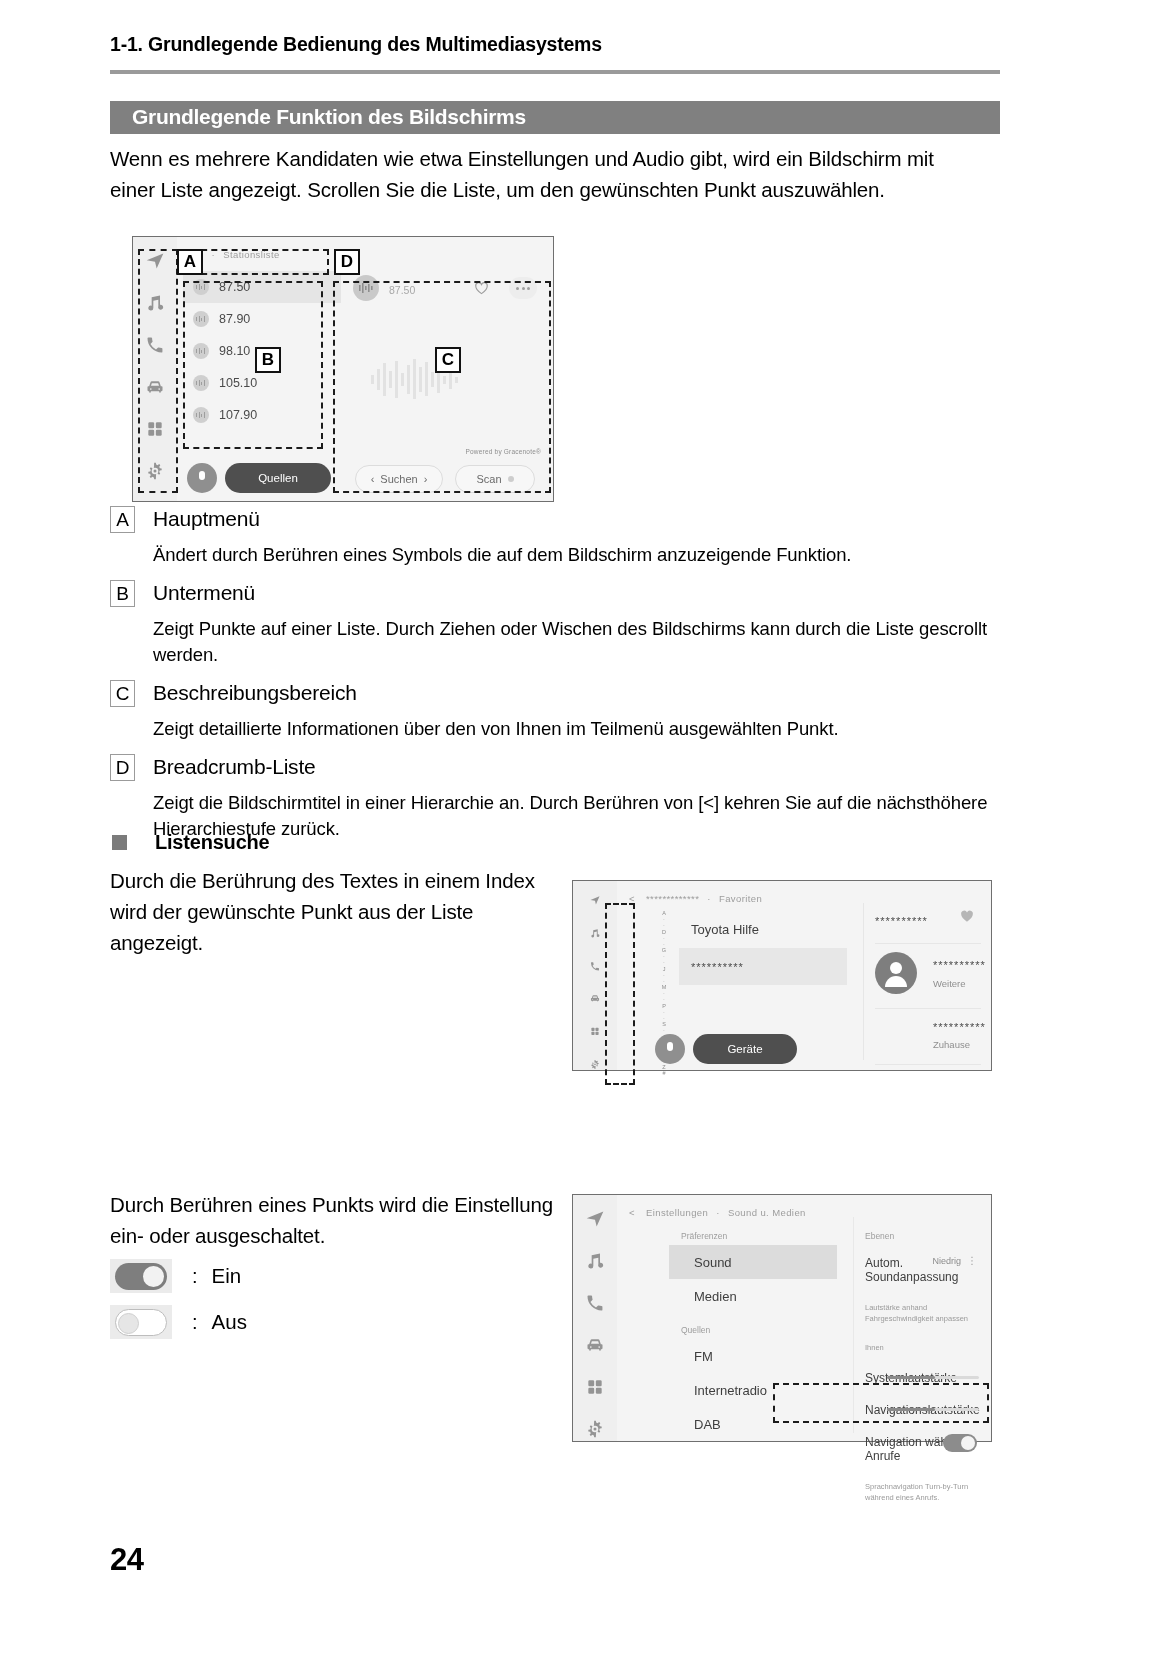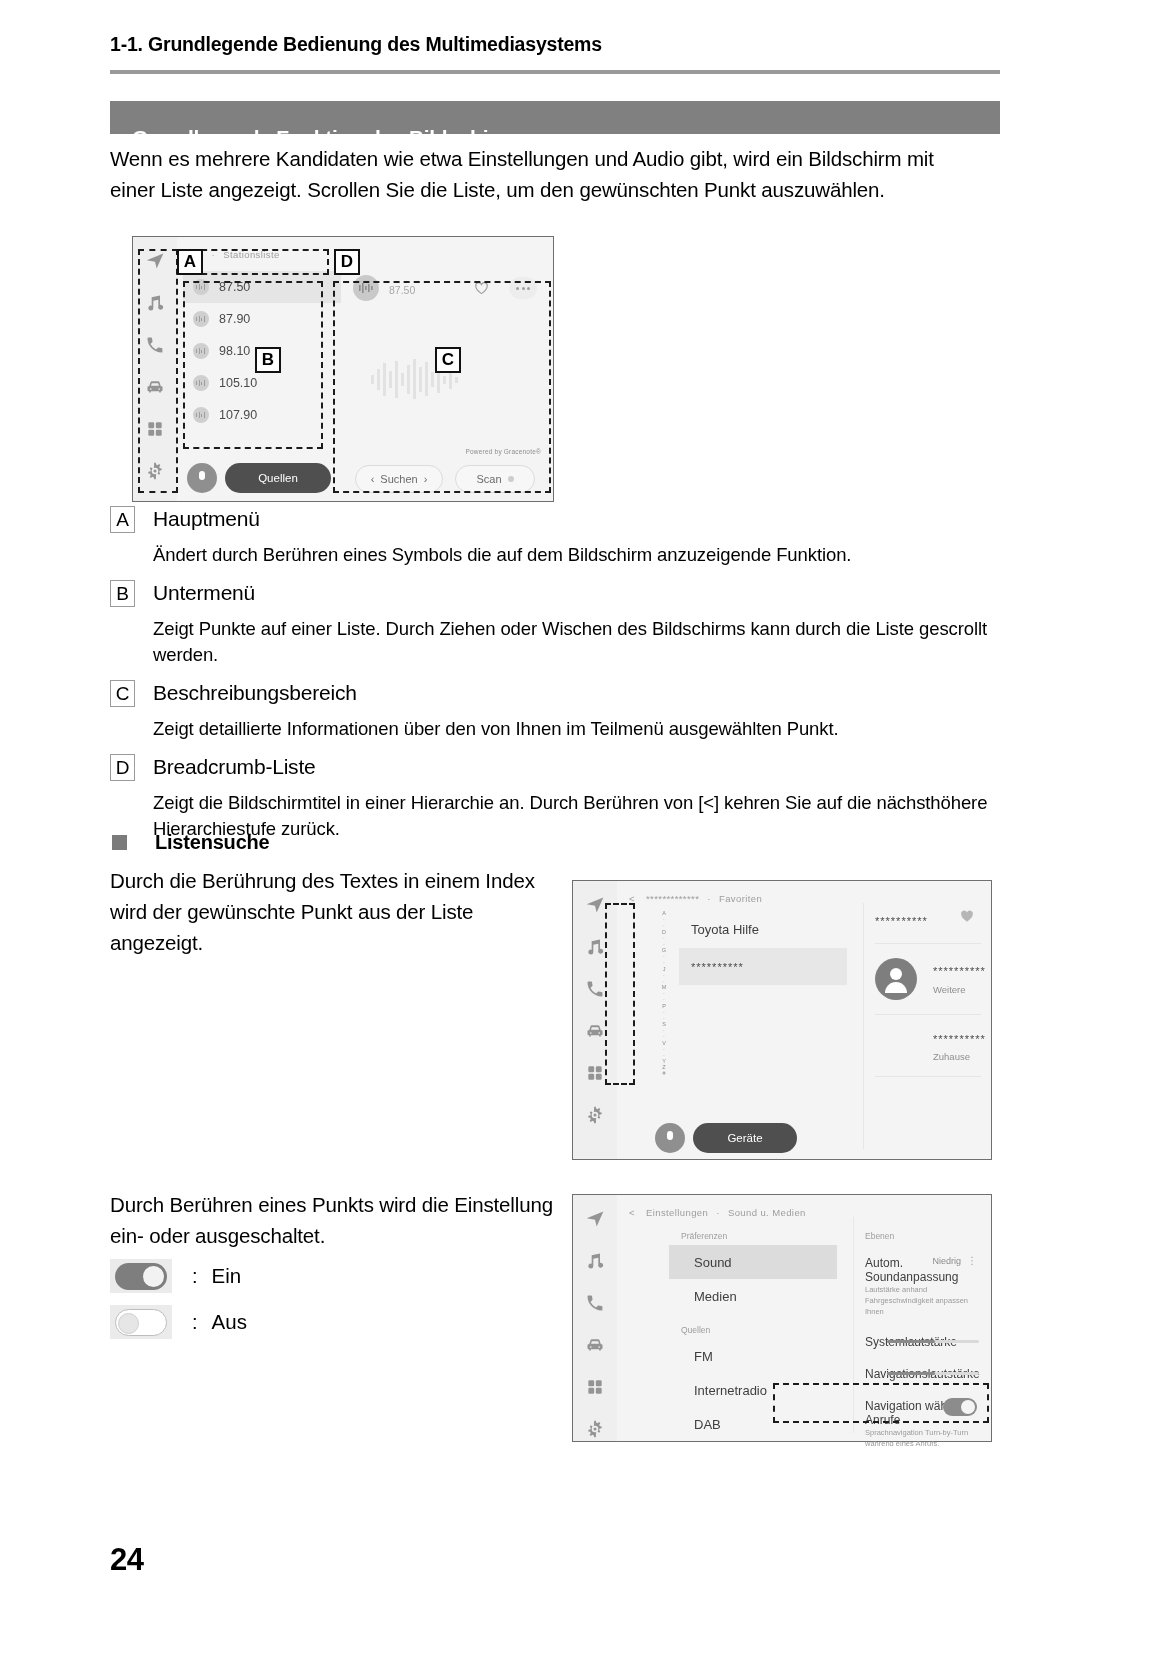--- a/index.html
+++ b/index.html
@@ -24,21 +24,21 @@
     position:absolute; left:110px; top:70px; width:890px; height:4px;
     background:#9a9a9a;
   }
 
   .section-bar {
     position:absolute; left:110px; top:101px; width:890px; height:33px;
     background:#808080;
   }
   .section-bar span {
     display:block; padding:4px 0 0 22px;
-    color:#fff; font-size:21px; font-weight:bold; letter-spacing:-0.3px;margin-top:21px;
+    color:#fff; font-size:21px; font-weight:bold; letter-spacing:-0.3px;
   }
 
   .intro {
     position:absolute; left:110px; top:143px; width:870px;
     font-size:20.5px; line-height:31px; letter-spacing:-0.15px;
   }
 
   
   .defs { position:absolute; left:110px; top:501px; width:895px; }
   .def-term { display:flex; align-items:flex-start; margin-top:4px; }
@@ -205,42 +205,42 @@
   
   .dash { position:absolute; border:2px dashed #1b1b1b; }
   .badge {
     position:absolute; width:26px; height:26px; background:#fff;
     border:2px solid #111; font-size:17px; font-weight:bold;
     display:flex; align-items:center; justify-content:center; z-index:6;
   }
 
   
   #fig2 {
-    position:absolute; left:572px; top:880px; width:420px; height:280px;
+    position:absolute; left:572px; top:880px; width:420px; height:191px;
     border:1.5px solid #6f6f6f; background:#fbfbfb;
   }
   .fav-idx {
     position:absolute; left:36px; top:24px; width:22px; height:178px;
     display:flex; flex-direction:column; align-items:center;
     justify-content:space-between; padding:6px 0;
     font-size:5.5px; color:#8d8d8d; line-height:1;
   }
   .fav-list { position:absolute; left:62px; top:30px; width:168px; }
   .fav-item {
     height:37px; display:flex; align-items:center; padding-left:12px;
     font-size:13px; color:#3e3e3e;
   }
   .fav-item.sel { background:#e7e7e7; }
   .stars { letter-spacing:1px; color:#4a4a4a; font-size:11px; }
   .fav-divider { position:absolute; left:246px; top:22px; bottom:10px; width:1px; background:#e6e6e6; }
   .fav-detail { position:absolute; left:258px; top:30px; right:10px; }
   .fd-title { font-size:11px; letter-spacing:1px; color:#4a4a4a; }
   .fd-heart { position:absolute; right:6px; top:-2px; width:16px; height:14px; }
   .fd-rule { height:1px; background:#e6e6e6; margin:14px 0 0 0; }
-  .fd-row { display:flex; align-items:center; margin-top:14px; }
+  .fd-row { display:flex; align-items:center; margin-top:8px; }
   .fd-avatar {
     width:42px; height:42px; border-radius:50%; background:#7e7e7e;
     flex:0 0 auto; position:relative;
   }
   .fd-avatar::before {
     content:""; position:absolute; left:15px; top:10px; width:12px; height:12px;
     border-radius:50%; background:#fff;
   }
   .fd-avatar::after {
     content:""; position:absolute; left:10px; top:24px; width:22px; height:11px;
@@ -265,21 +265,21 @@
   .set-item {
     height:34px; display:flex; align-items:center; padding-left:25px;
     font-size:13px; color:#3e3e3e;
   }
   .set-item.sel { background:#dcdcdc; }
   .set-divider { position:absolute; left:236px; top:22px; bottom:8px; width:1px; background:#e8e8e8; }
   .set-right { position:absolute; left:248px; top:36px; right:8px; }
   .sr-cap { font-size:8.5px; color:#9d9d9d; }
   .sr-row { margin-top:15px; position:relative; }
   .sr-title { font-size:12px; color:#3e3e3e; }
-  .sr-sub { font-size:7.5px; color:#9b9b9b; line-height:11px; margin-top:0; }
+  .sr-sub { font-size:7.5px; color:#9b9b9b; line-height:11px; margin-top:18px; }
   .sr-value { position:absolute; right:22px; top:0; font-size:9px; color:#8b8b8b; }
   .sr-kebab { position:absolute; right:6px; top:0px; font-size:10px; color:#9e9e9e; line-height:9px; }
   .sr-slider {
     position:absolute; right:4px; top:5px; width:92px; height:3px;
     background:#dadada; border-radius:2px;
   }
   .sr-slider::after {
     content:""; position:absolute; left:0; top:0; height:3px; width:48px;
     background:#8a8a8a; border-radius:2px;
   }

